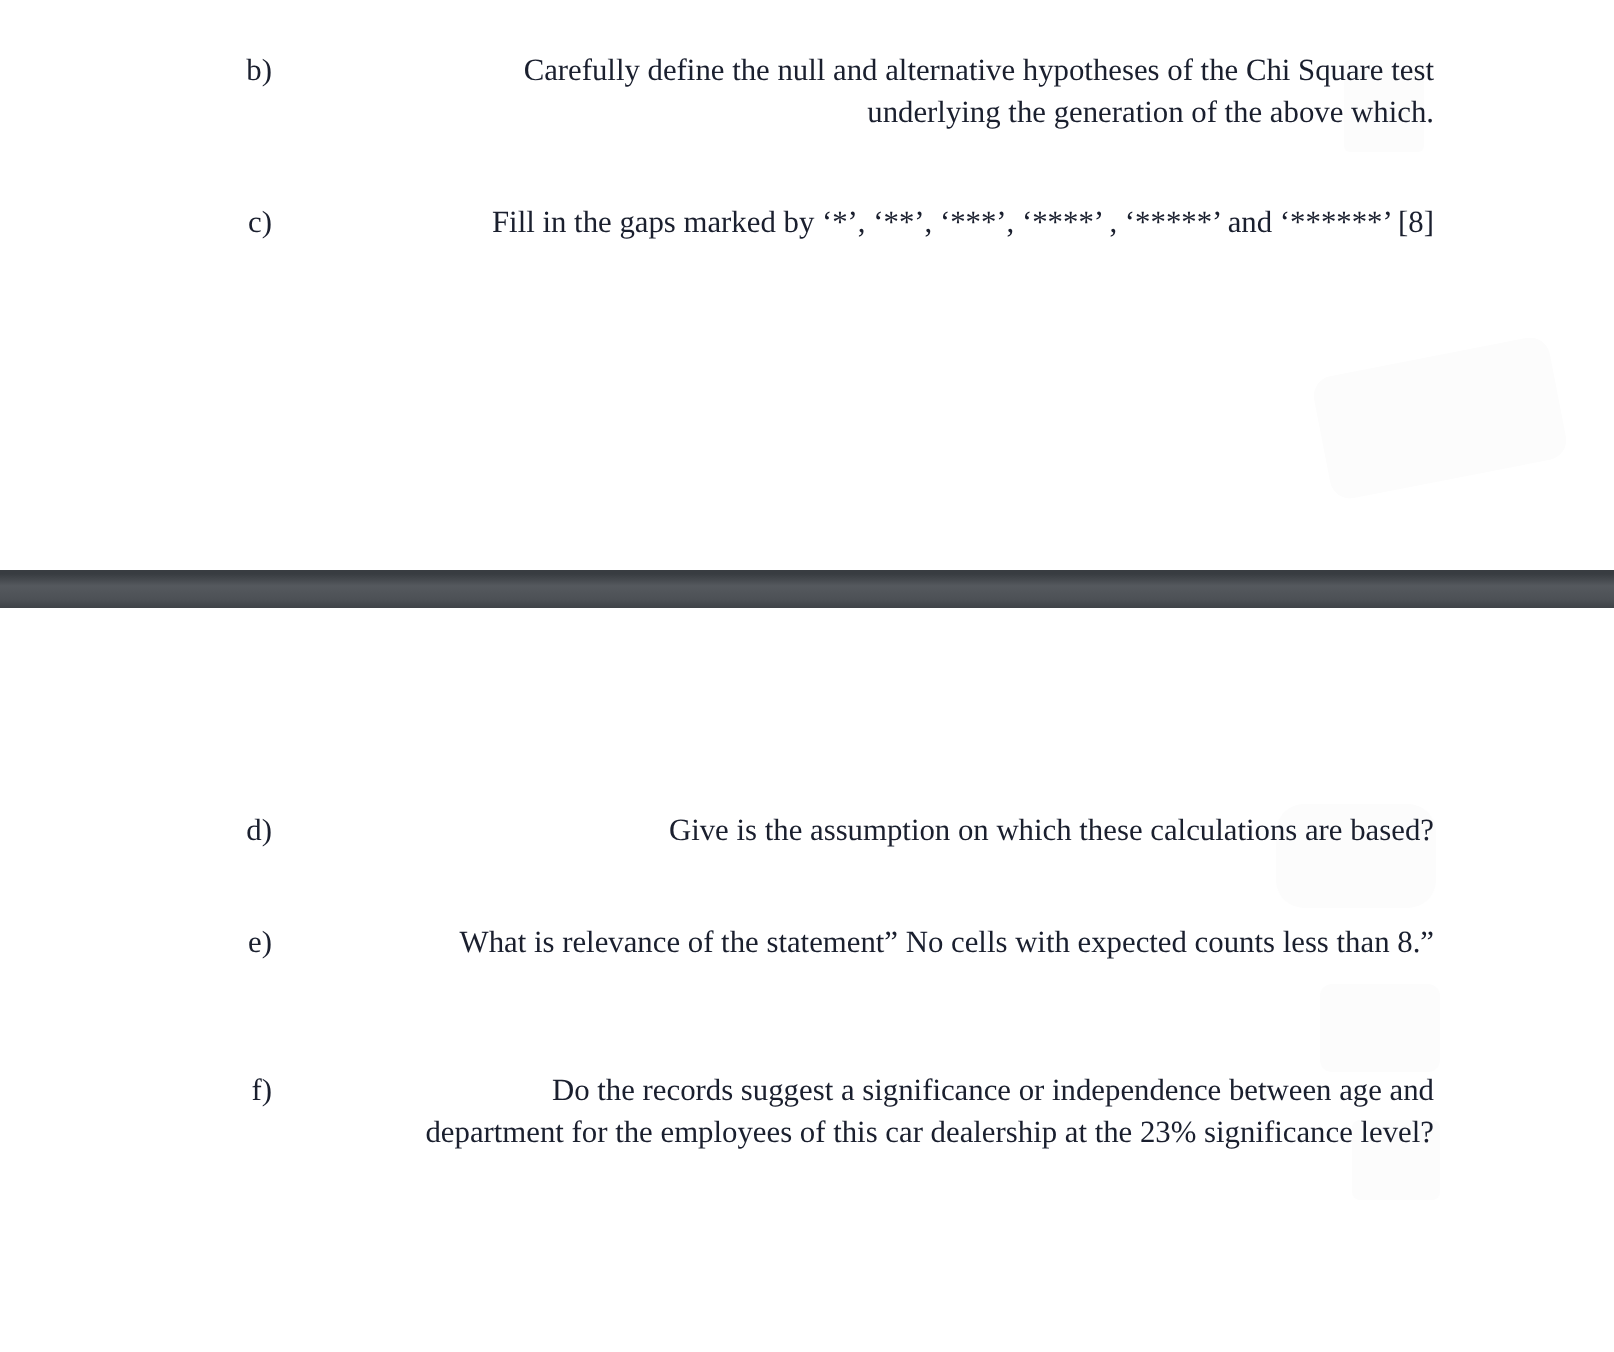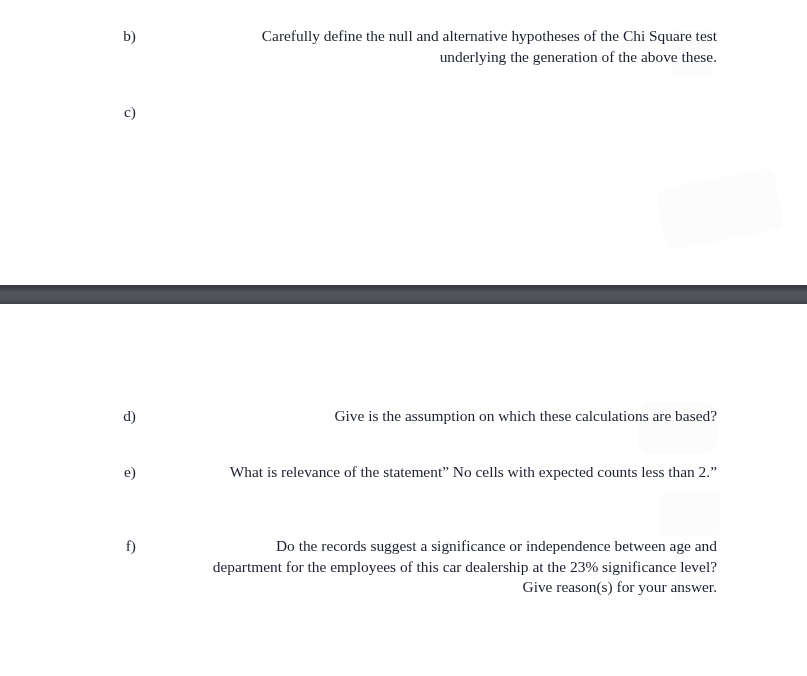--- a/index.html
+++ b/index.html
@@ -131,58 +131,60 @@
   <div class="ghost ghost-c"></div>
   <div class="ghost ghost-d"></div>
   <div class="ghost ghost-e"></div>
 
   <div class="question-block block-top">
 
     <div class="question-item">
       <span class="q-marker">b)</span>
       <span class="q-text">
         <span class="line">Carefully define the null and alternative hypotheses of the Chi Square test</span>
-        <span class="line">underlying the generation of the above these.</span>
+        <span class="line">underlying the generation of the above which.</span>
       </span>
     </div>
 
     <div class="gap-b-c"></div>
 
     <div class="question-item">
       <span class="q-marker">c)</span>
+      <span class="q-text">
+        <span class="line">Fill in the gaps marked by ‘*’, ‘**’, ‘***’, ‘****’ , ‘*****’ and ‘******’ [8]</span>
+      </span>
     </div>
 
   </div>
 
   <div class="separator-band"></div>
 
   <div class="question-block block-bottom">
 
     <div class="question-item">
       <span class="q-marker">d)</span>
       <span class="q-text">
         <span class="line">Give is the assumption on which these calculations are based?</span>
       </span>
     </div>
 
     <div class="gap-d-e"></div>
 
     <div class="question-item">
       <span class="q-marker">e)</span>
       <span class="q-text">
-        <span class="line">What is relevance of the statement” No cells with expected counts less than 2.”</span>
+        <span class="line">What is relevance of the statement” No cells with expected counts less than 8.”</span>
       </span>
     </div>
 
     <div class="gap-e-f"></div>
 
     <div class="question-item">
       <span class="q-marker">f)</span>
       <span class="q-text">
         <span class="line">Do the records suggest a significance or independence between age and</span>
         <span class="line">department for the employees of this car dealership at the 23% significance level?</span>
-        <span class="line">Give reason(s) for your answer.</span>
       </span>
     </div>
 
   </div>
 
 </div>
 
 </body></html>

